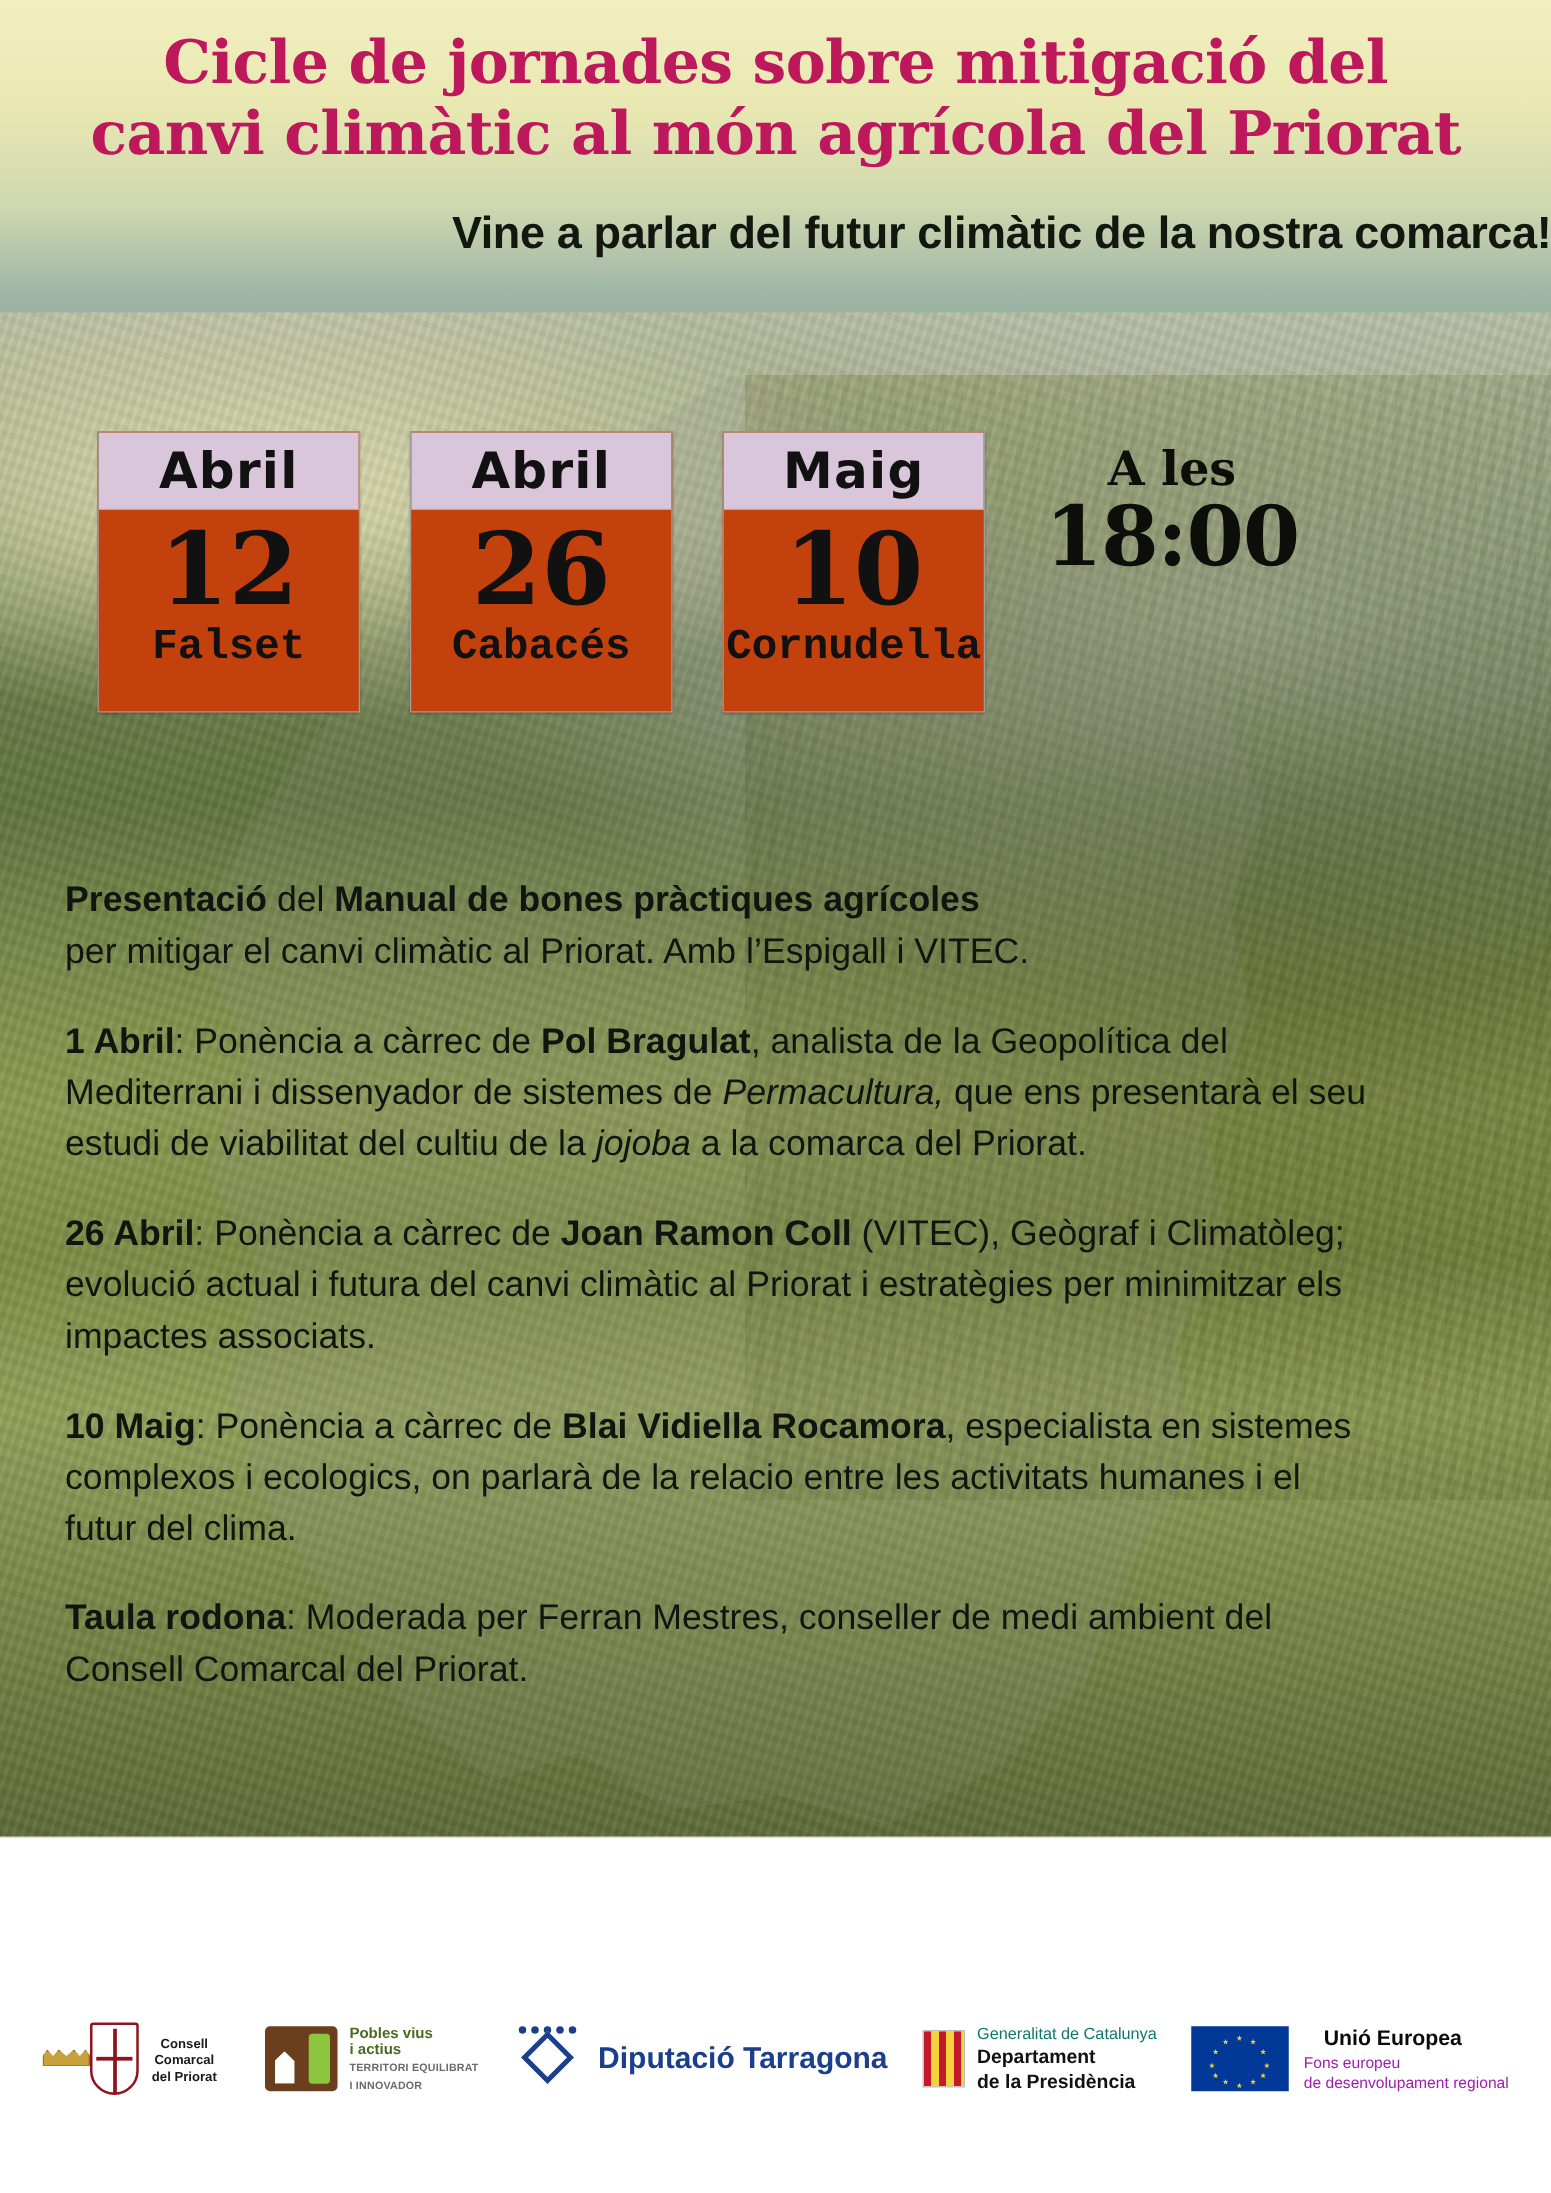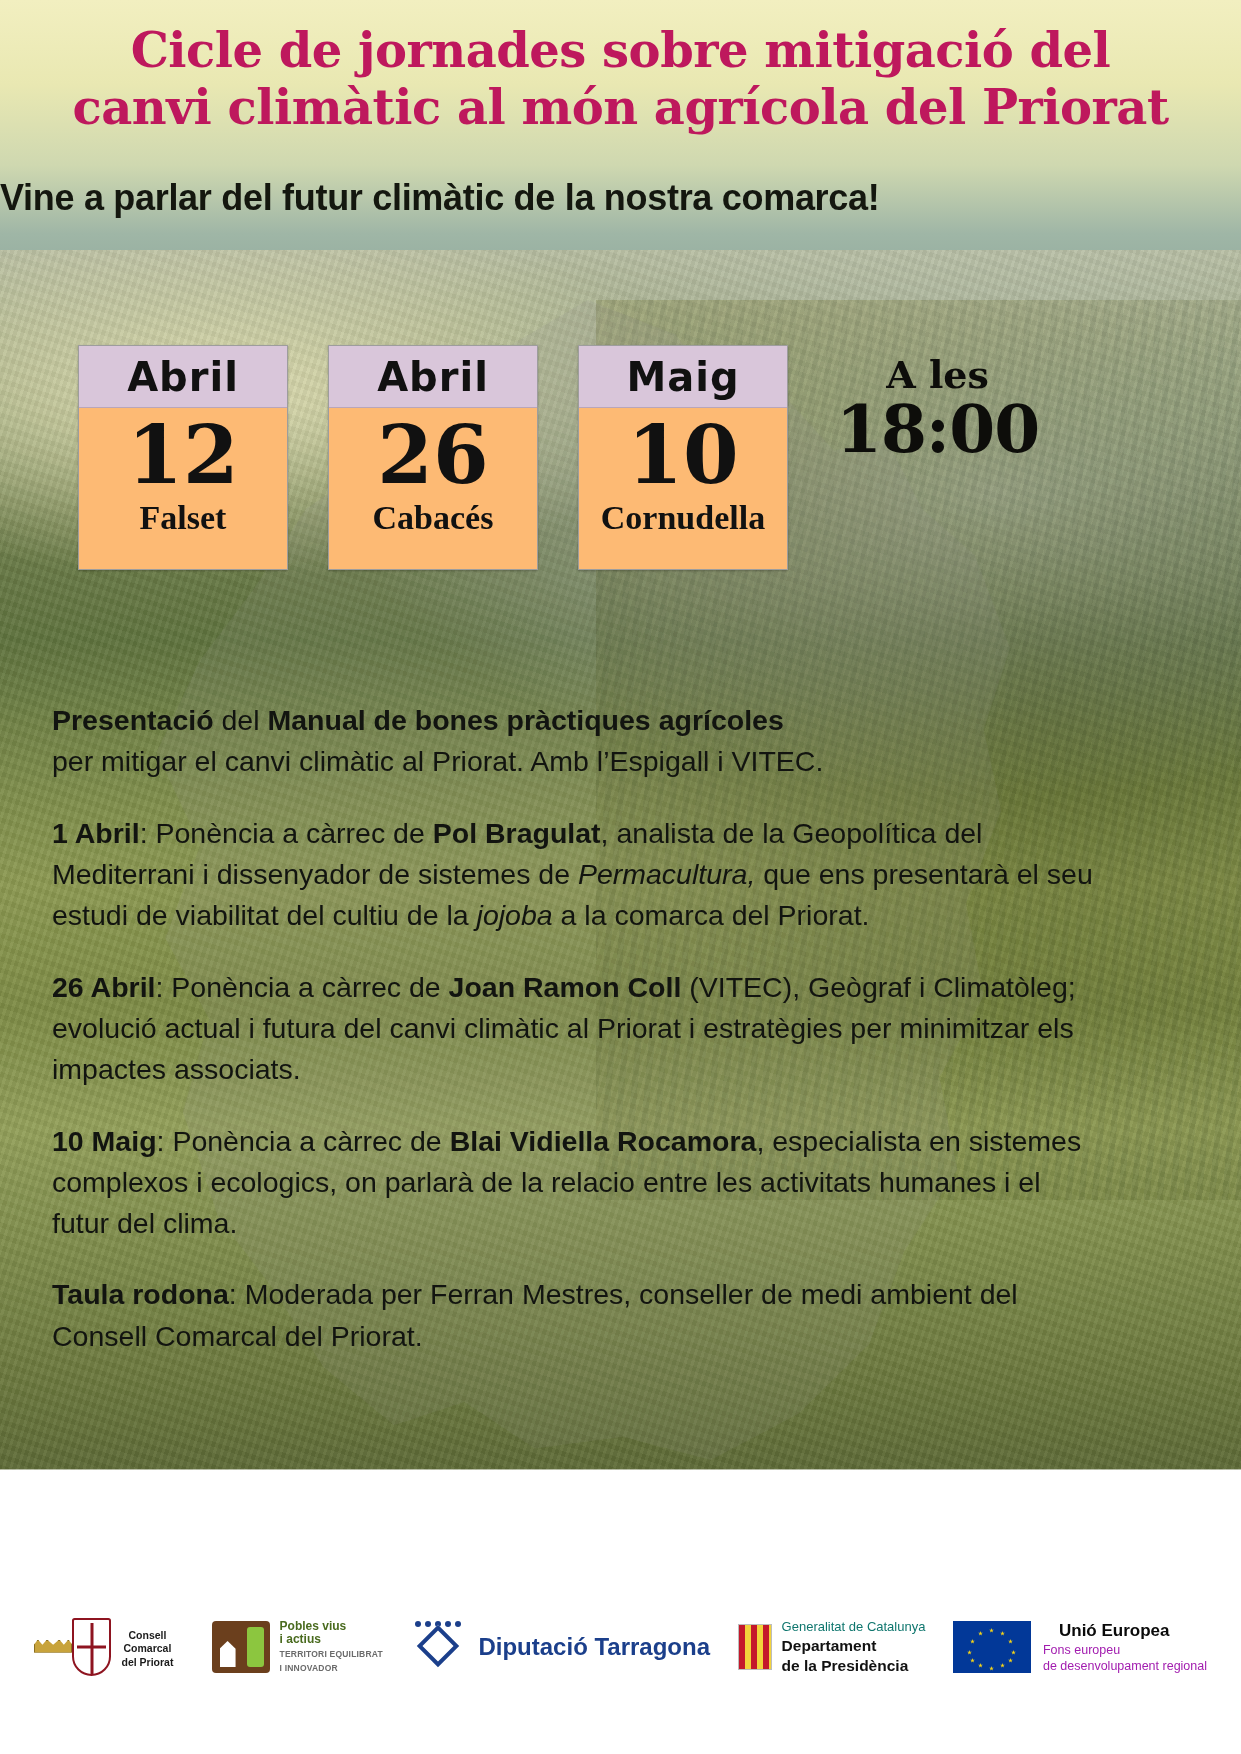--- a/index.html
+++ b/index.html
@@ -93,36 +93,36 @@
     text-align:center;
     font-family: "DejaVu Serif", serif;
     font-weight:bold;
     font-size:48px;
     line-height:1.18;
     color:#be185d;
     padding: 22px 46px 0 46px;
     letter-spacing:-0.5px;
   }
   .subtitle {
-    text-align:left;
+    text-align:right;
     font-size:36px;
     font-weight:bold;
     color:#14170f;
-    margin-top:42px;
+    margin-top:30px;
     letter-spacing:-0.3px;
   }
 
   
   .dates {
     position:absolute; left:0; top:345px; width:100%;
     display:flex; align-items:flex-start; padding-left:78px;
   }
   .card {
     width:210px; height:225px;
-    background:#fdba74;
+    background:#c2410c;
     border:1px solid #9d9d9d;
     box-shadow: 0 1px 2px rgba(0,0,0,.25);
     margin-right:40px;
     display:flex; flex-direction:column; align-items:center;
     overflow:hidden;
   }
   .card-month {
     width:100%; height:62px;
     background:#d9c6da;
     border-bottom:1px solid #b9a6ba;
@@ -134,21 +134,21 @@
     letter-spacing:1px;
   }
   .card-day {
     font-family:"DejaVu Serif", serif;
     font-weight:bold;
     font-size:80px;
     line-height:95px;
     color:#111;
   }
   .card-town {
-    font-family:Liberation Serif, serif;
+    font-family:Liberation Mono, monospace;
     font-weight:bold;
     font-size:34px;
     color:#111;
     margin-top:-4px;
   }
   .time-box {
     margin-left:8px; margin-top:10px;
     text-align:center;
     color:#0d0d0a;
   }

